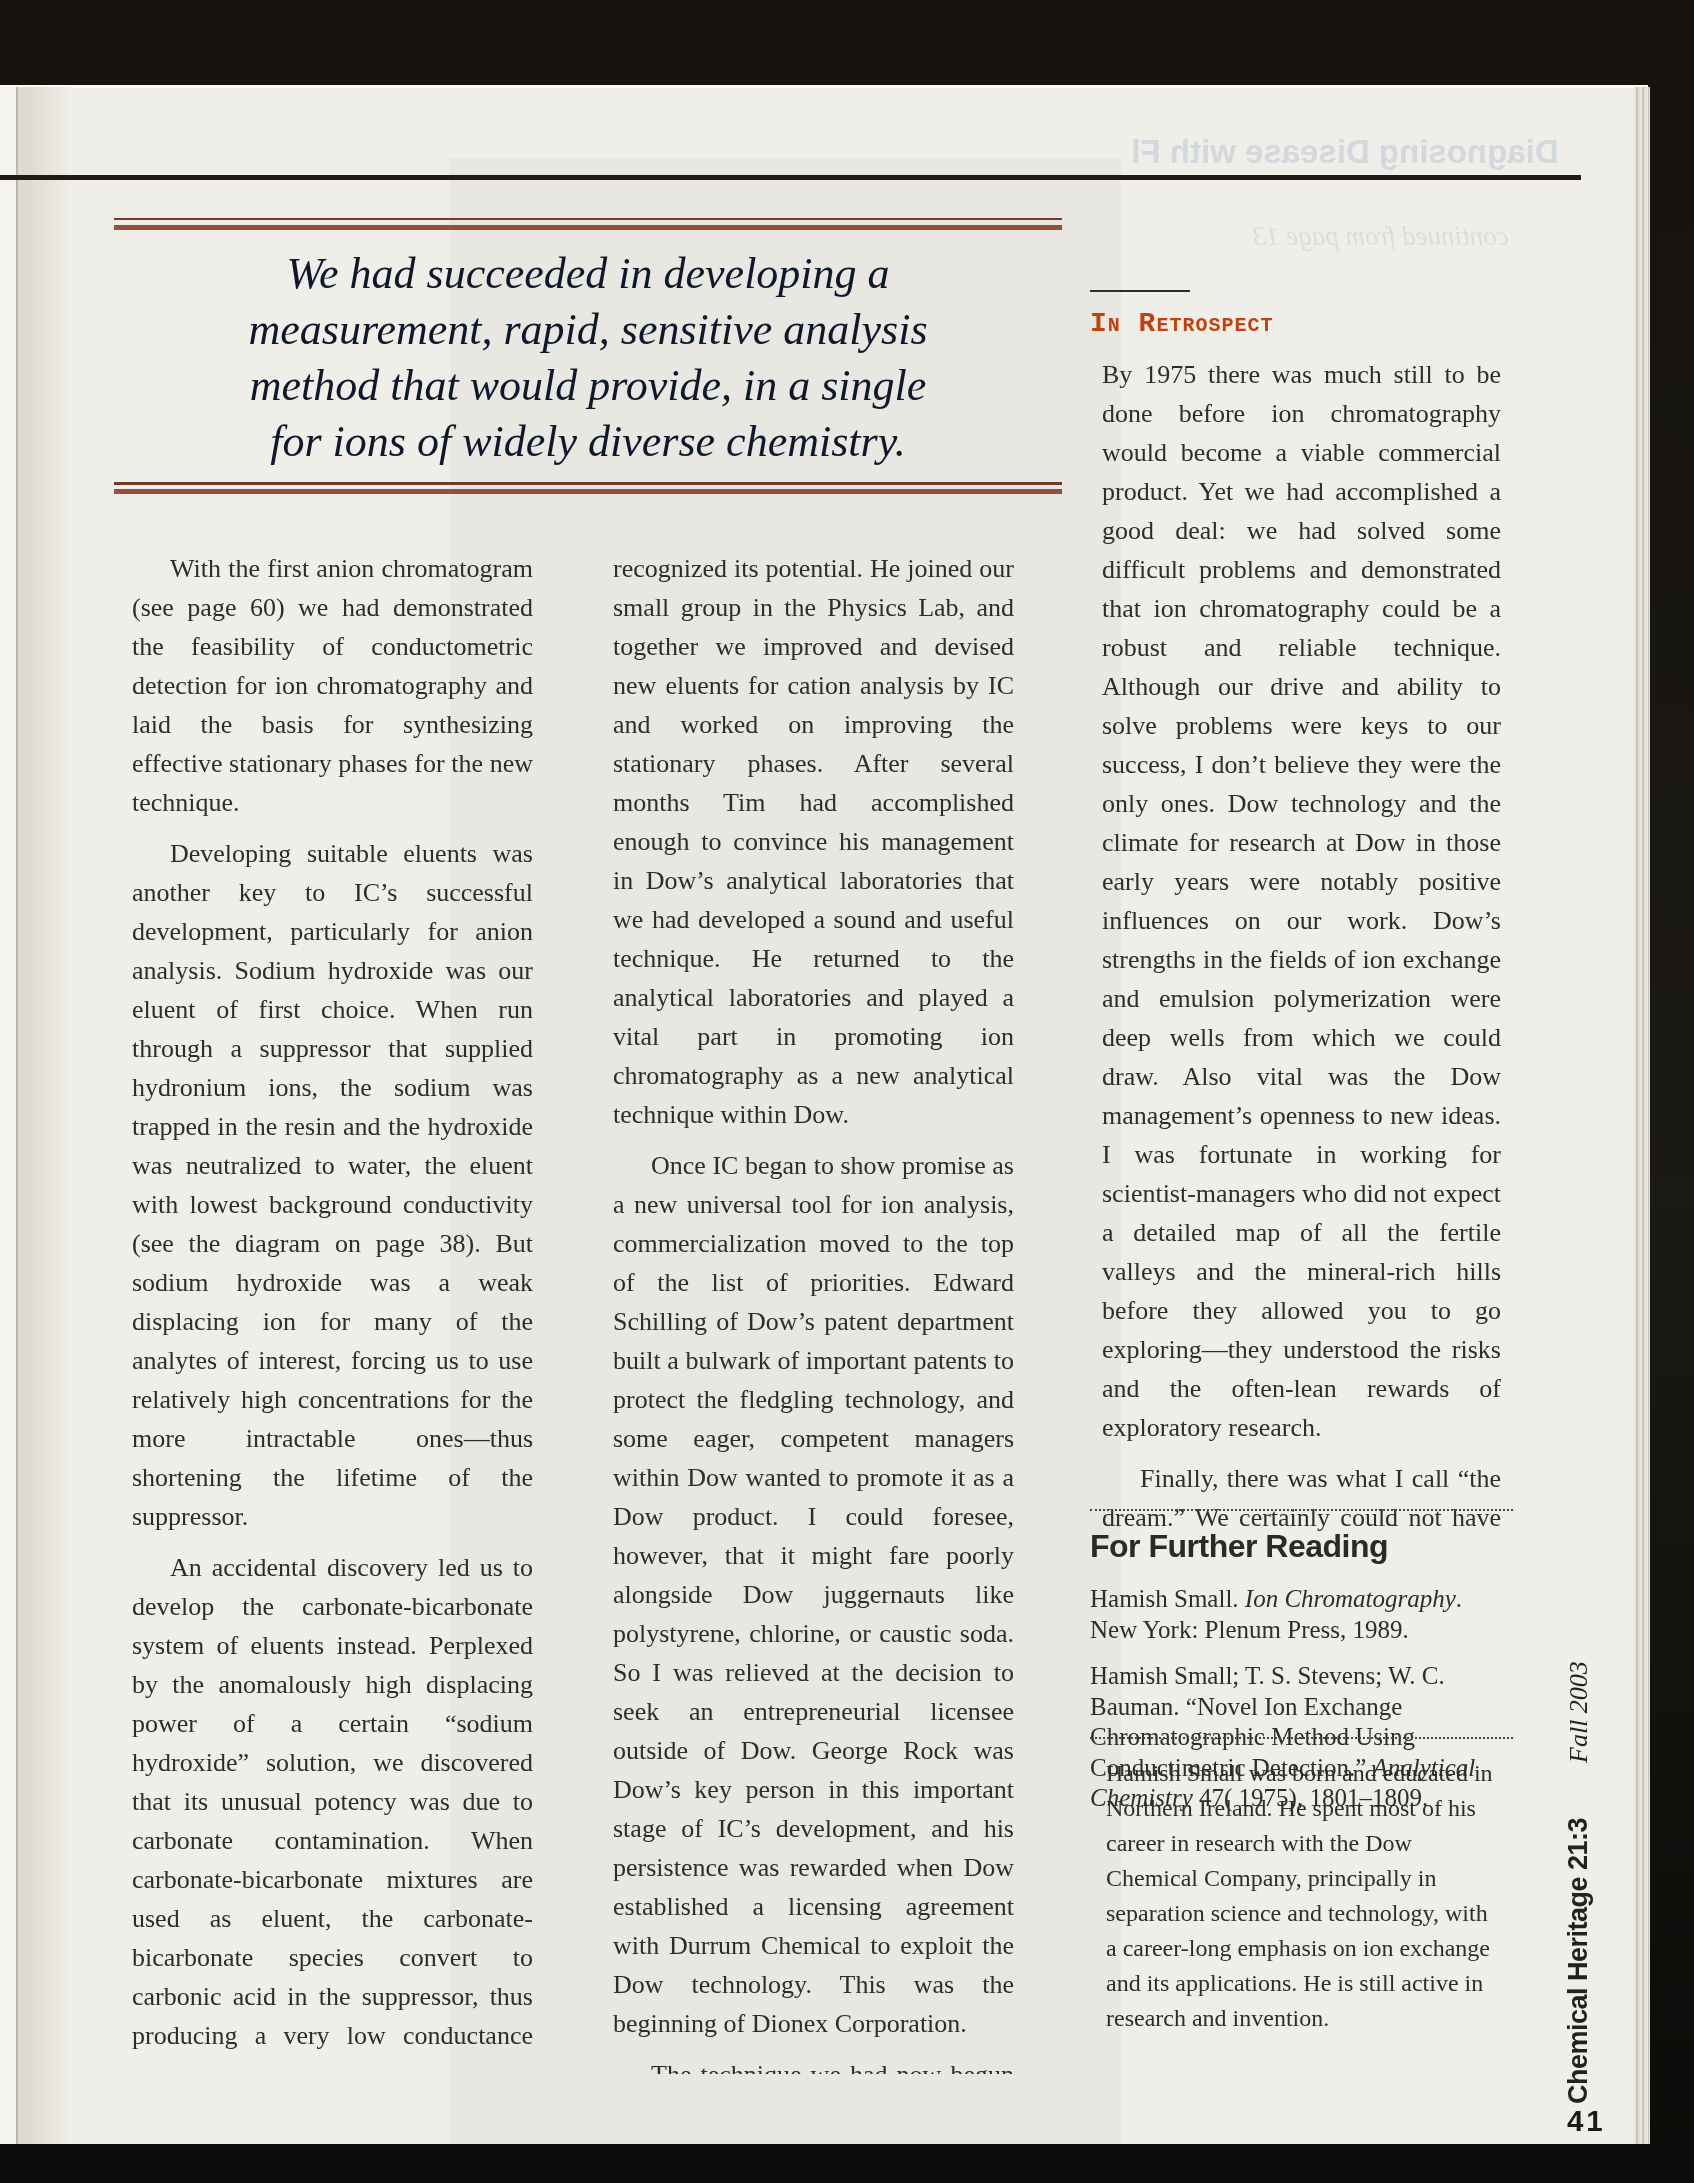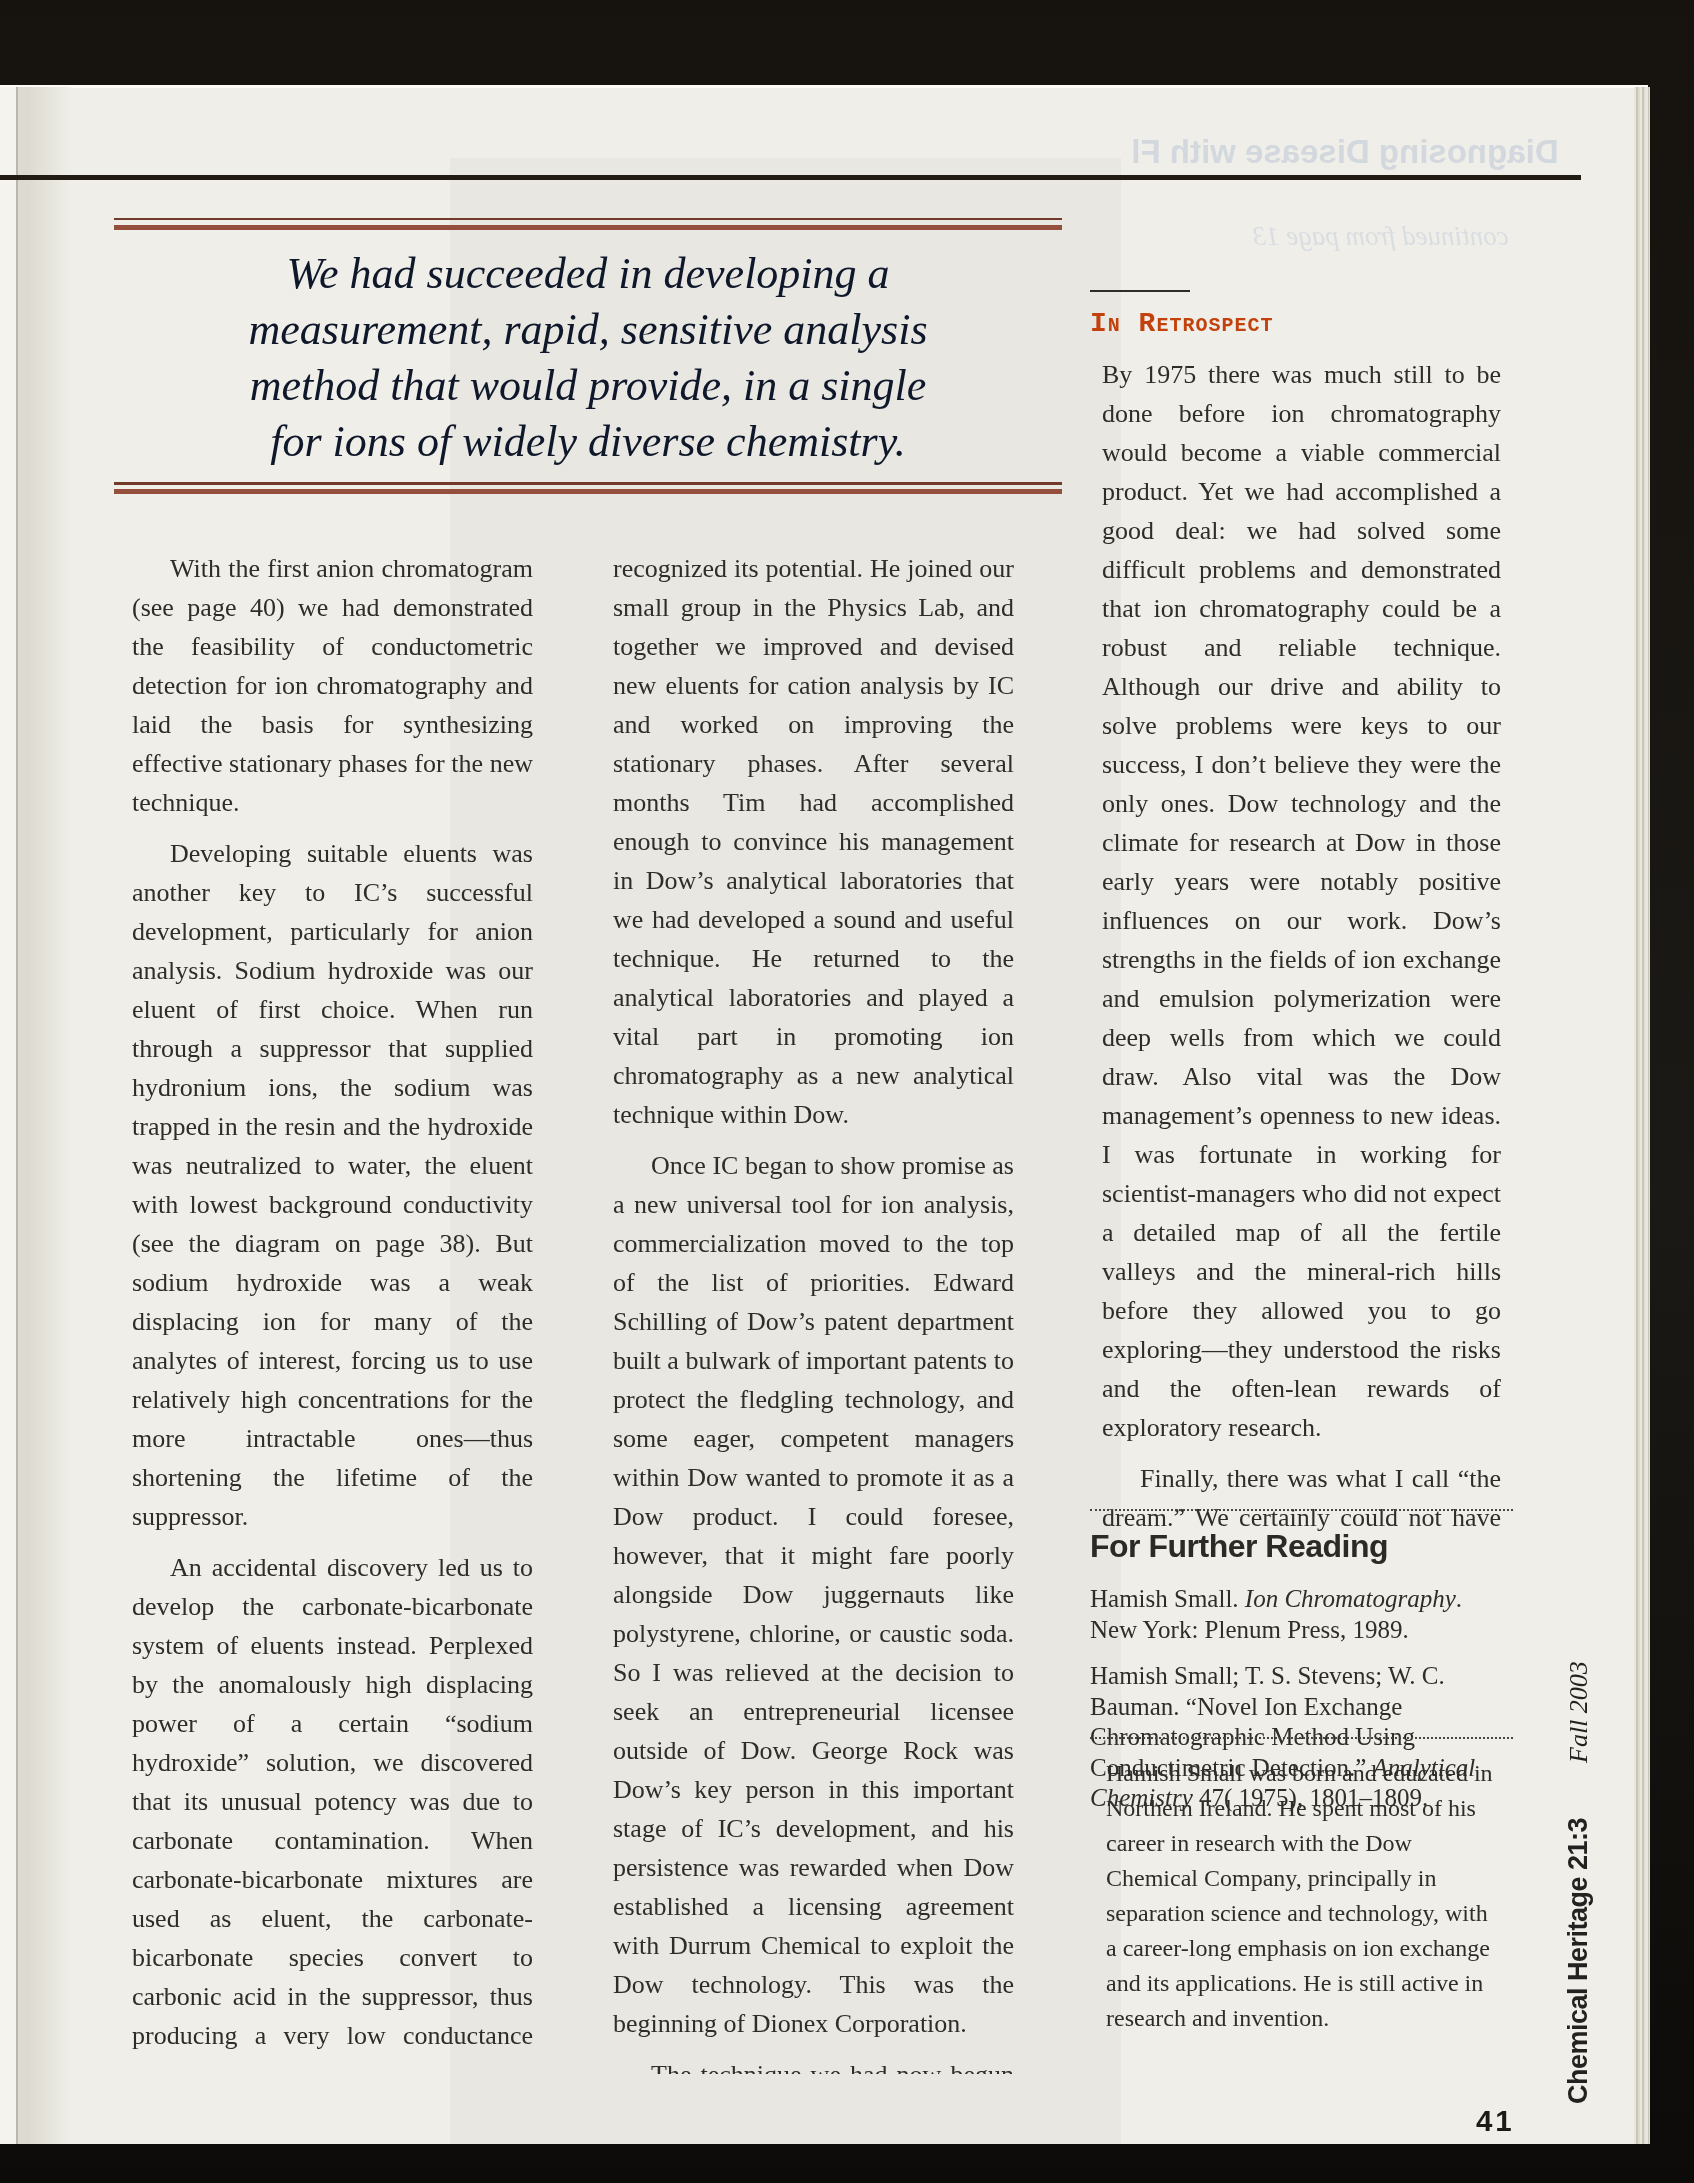--- a/index.html
+++ b/index.html
@@ -75,21 +75,21 @@
   }
   .fr p.ref{margin:0 0 16px 0;font-size:25px;line-height:30.5px;}
   .bio p{margin:16px;font-size:24px;line-height:35px;}
   
   .rot{
     position:absolute;transform:rotate(-90deg);transform-origin:0 0;white-space:nowrap;color:#242220;
   }
   .issue-date{left:1564px;top:1676px;font-style:italic;font-size:26px;}
   .journal-vol{left:1563px;top:2017px;font-family:"Liberation Sans",sans-serif;font-weight:bold;font-size:27px;letter-spacing:-0.5px;}
   .page-num{
-    position:absolute;left:1476px;top:2017px;
+    position:absolute;left:1567px;top:2017px;
     font-family:"Liberation Sans",sans-serif;font-weight:bold;font-size:29.5px;color:#1d1b18;
     letter-spacing:2.9px;
   }
 </style>
 </head>
 <body>
 
 <div class="scan">
 
   <div class="page">
@@ -116,21 +116,21 @@
         <div>for ions of widely diverse chemistry.</div>
       </div>
       <div class="qrule">
         <div class="thin"></div>
           <div class="gap"></div>
           <div class="thick"></div>
       </div>
     </div>
 
     <div class="col col1">
-      <p>With the first anion chromatogram (see page 40) we had demonstrated the feasibility of conductometric detection for ion chromatography and laid the basis for synthesizing effective stationary phases for the new technique.</p>
+      <p>With the first anion chromatogram (see page 60) we had demonstrated the feasibility of conductometric detection for ion chromatography and laid the basis for synthesizing effective stationary phases for the new technique.</p>
       <p>Developing suitable eluents was another key to IC’s successful development, particularly for anion analysis. Sodium hydroxide was our eluent of first choice. When run through a suppressor that supplied hydronium ions, the sodium was trapped in the resin and the hydroxide was neutralized to water, the eluent with lowest background conductivity (see the diagram on page 38). But sodium hydroxide was a weak displacing ion for many of the analytes of interest, forcing us to use relatively high concentrations for the more intractable ones—thus shortening the lifetime of the suppressor.</p>
       <p>An accidental discovery led us to develop the carbonate-bicarbonate system of eluents instead. Perplexed by the anomalously high displacing power of a certain “sodium hydroxide” solution, we discovered that its unusual potency was due to carbonate contamination. When carbonate-bicarbonate mixtures are used as eluent, the carbonate-bicarbonate species convert to carbonic acid in the suppressor, thus producing a very low conductance background. The carbonate-bicarbonate system became the workhorse anion eluent for many years to come.</p>
       <div class="sec-rule"></div>
 
     </div>
 
     <div class="col col2">
       <p class="noindent">recognized its potential. He joined our small group in the Physics Lab, and together we improved and devised new eluents for cation analysis by IC and worked on improving the stationary phases. After several months Tim had accomplished enough to convince his management in Dow’s analytical laboratories that we had developed a sound and useful technique. He returned to the analytical laboratories and played a vital part in promoting ion chromatography as a new analytical technique within Dow.</p>
       <p>Once IC began to show promise as a new universal tool for ion analysis, commercialization moved to the top of the list of priorities. Edward Schilling of Dow’s patent department built a bulwark of important patents to protect the fledgling technology, and some eager, competent managers within Dow wanted to promote it as a Dow product. I could foresee, however, that it might fare poorly alongside Dow juggernauts like polystyrene, chlorine, or caustic soda. So I was relieved at the decision to seek an entrepreneurial licensee outside of Dow. George Rock was Dow’s key person in this important stage of IC’s development, and his persistence was rewarded when Dow established a licensing agreement with Durrum Chemical to exploit the Dow technology. This was the beginning of Dionex Corporation.</p>
       <p>The technique we had now begun to call “ion chromatography” got its first public exposure at the fall meeting of the American Chemical Society in 1975. There Dionex showed the first commercial instrument, and we presented the first paper describing the basis of IC and showing some examples of its applications. We had succeeded in developing a method that would provide, in a single measurement, rapid, sensitive analysis for ions of widely diverse chemistry.</p>

